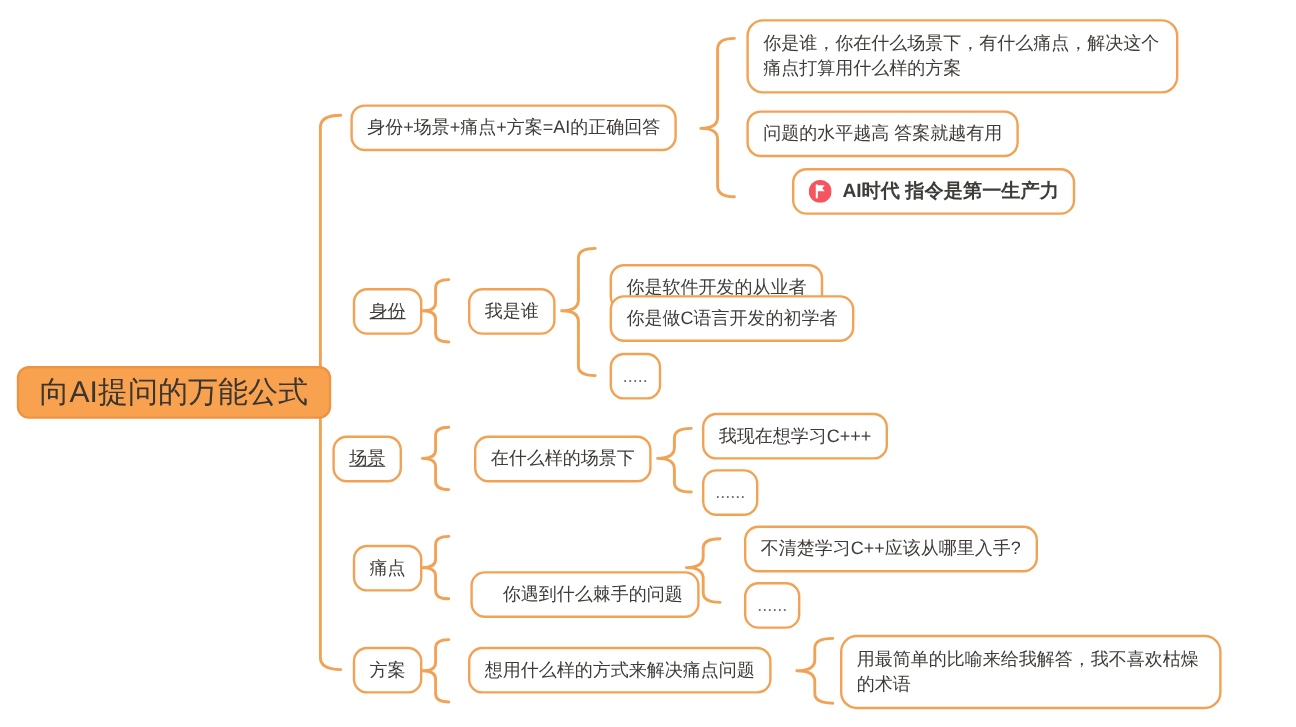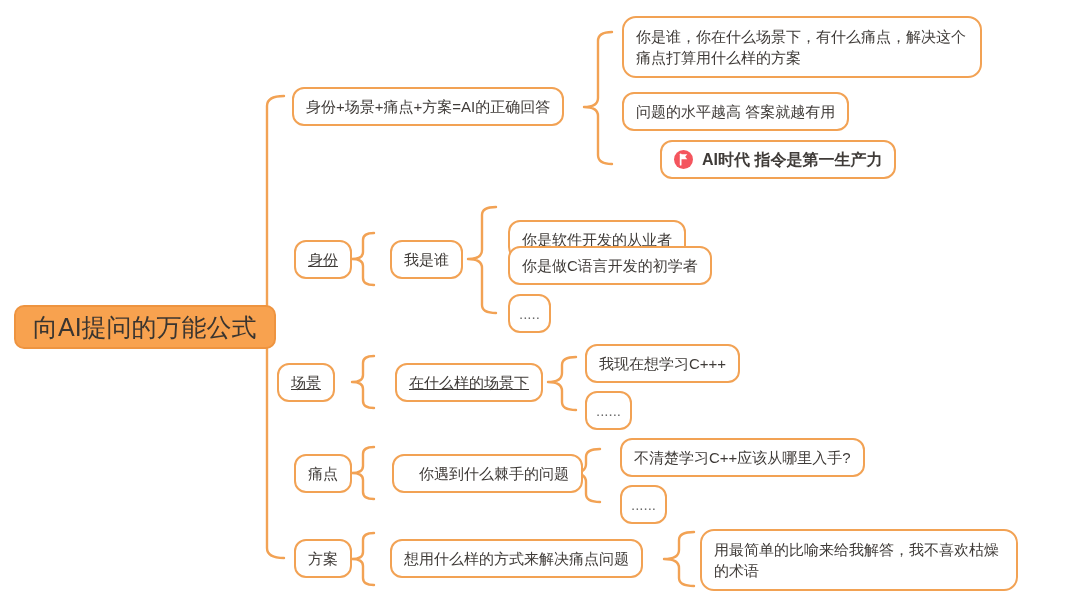--- a/index.html
+++ b/index.html
@@ -73,26 +73,26 @@
     <span>AI时代 指令是第一生产力</span>
   </div>
 
   <div class="node" style="left:294px;top:240px;text-decoration:underline;">身份</div>
   <div class="node" style="left:390px;top:240px;">我是谁</div>
   <div class="node" style="left:508px;top:196px;margin-top:24px;">你是软件开发的从业者</div>
   <div class="node" style="left:508px;top:246px;">你是做C语言开发的初学者</div>
   <div class="node dots" style="left:508px;top:294px;">.....</div>
 
   <div class="node" style="left:277px;top:363px;text-decoration:underline;">场景</div>
-  <div class="node" style="left:395px;top:363px;text-decoration:underline;">在什么样的场景下</div>
+  <div class="node" style="left:395px;top:363px;">在什么样的场景下</div>
   <div class="node" style="left:585px;top:344px;">我现在想学习C+++</div>
   <div class="node dots" style="left:585px;top:391px;">......</div>
 
   <div class="node" style="left:294px;top:454px;">痛点</div>
-  <div class="node" style="left:392px;top:454px;padding-left:25px;">你遇到什么棘手的问题</div>
+  <div class="node" style="left:392px;top:476px;padding-left:25px;">你遇到什么棘手的问题</div>
   <div class="node" style="left:620px;top:438px;">不清楚学习C++应该从哪里入手?</div>
   <div class="node dots" style="left:620px;top:485px;">......</div>
 
   <div class="node" style="left:294px;top:539px;">方案</div>
   <div class="node" style="left:390px;top:539px;">想用什么样的方式来解决痛点问题</div>
   <div class="node multiline" style="left:700px;top:529px;width:318px;">用最简单的比喻来给我解答，我不喜欢枯燥的术语</div>
 
 </div>
 
 </body></html>

